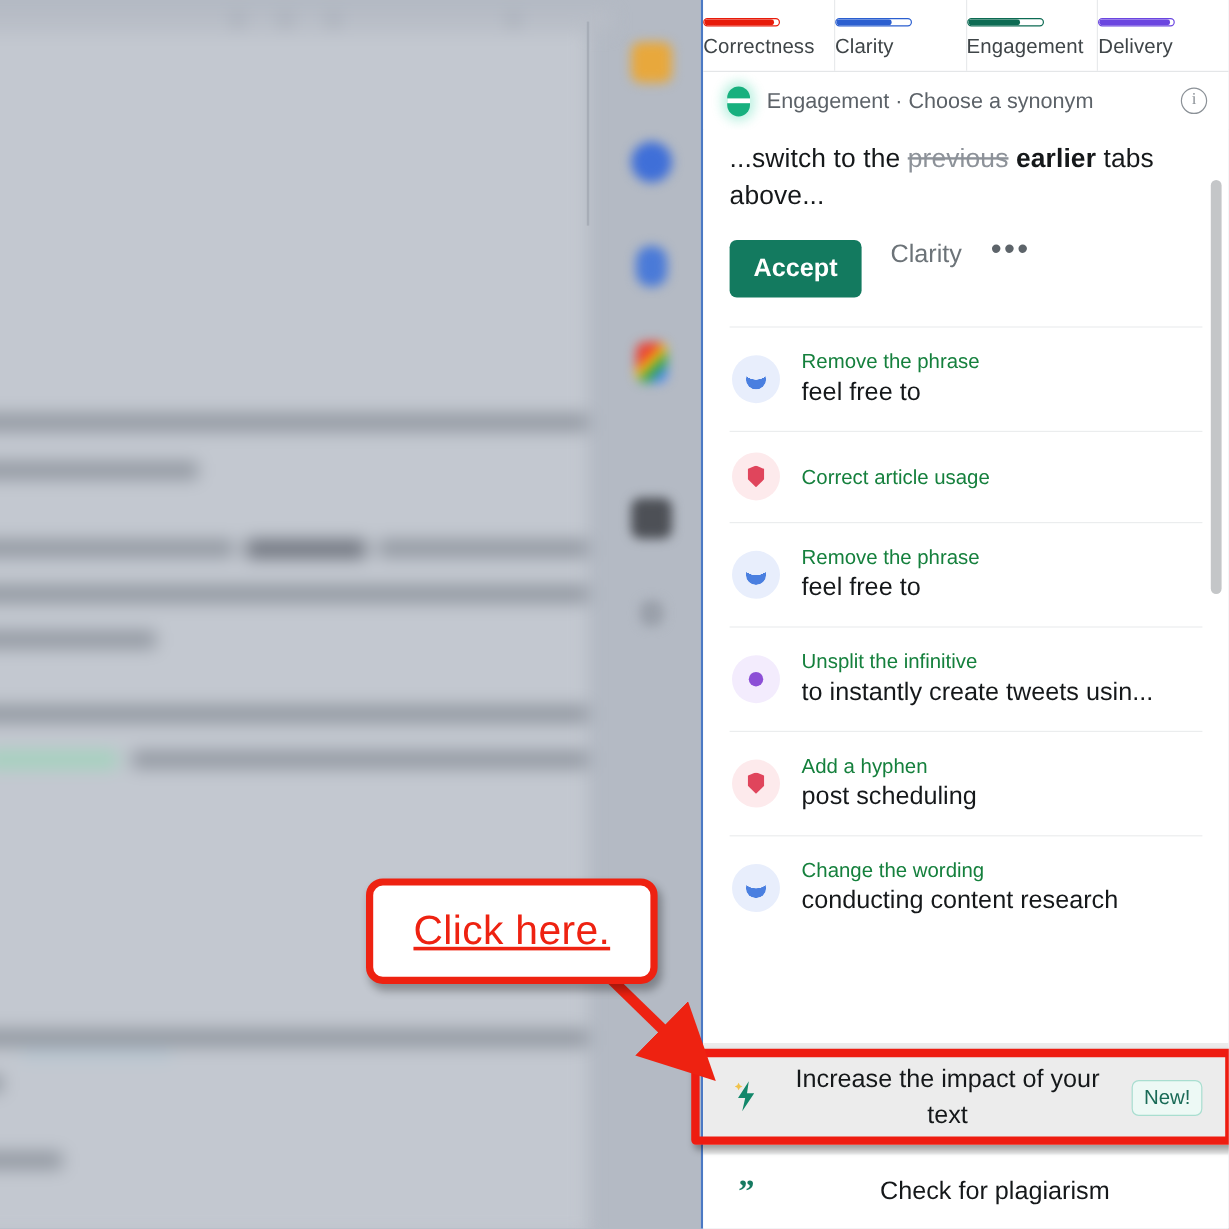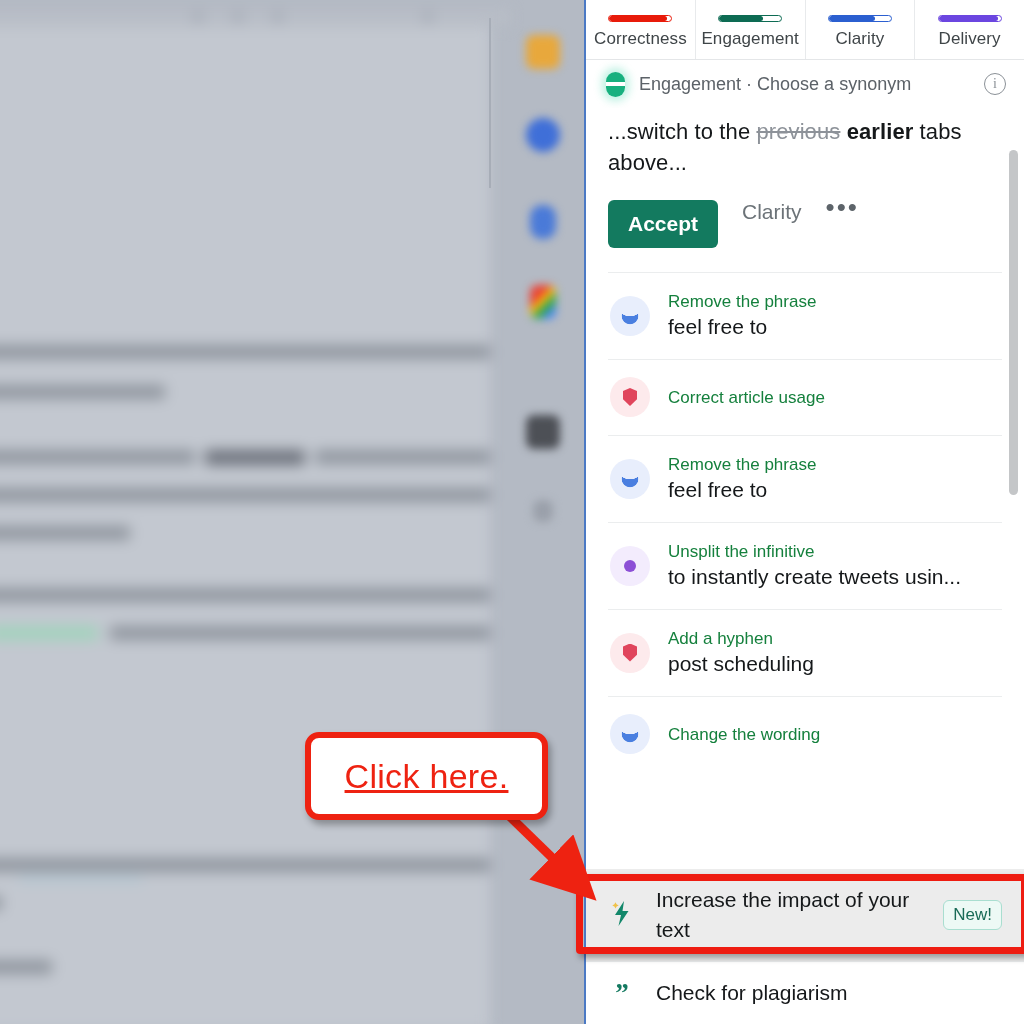--- a/index.html
+++ b/index.html
@@ -49,21 +49,21 @@
   .panel {
     position: absolute; left: 584px; top: 0; width: 440px; height: 1024px;
     background: #ffffff;
     border-left: 2px solid #4b79c4;
     display: flex; flex-direction: column;
   }
 
   
   .tabs { display: flex; height: 60px; flex: 0 0 auto; border-bottom: 1px solid #e4e6e8; background:#fff; }
   .tab {
-    flex: 1 1 0; display: flex; flex-direction: column; align-items: center;
+    flex: 1 1 0; display: flex; flex-direction: column; 
     justify-content: center; gap: 7px; border-right: 1px solid #e8eaec;
     padding-top: 4px; cursor: pointer;
   }
   .tab:last-child { border-right: none; }
   .meter {
     width: 64px; height: 7px; border-radius: 4px; background: #ffffff;
     border: 1.4px solid currentColor; overflow: hidden; position: relative;
   }
   .meter > i { display: block; height: 100%; background: currentColor; border-radius: 3px; }
   .tab-label { font-size: 17px; color: #3f4548; letter-spacing: .1px; }
@@ -144,21 +144,21 @@
   
   .bottom { flex: 0 0 auto; background: #fff; }
   .bottom-row {
     display: flex; align-items: center; gap: 20px; padding: 16px 22px;
     cursor: pointer; border-top: 1px solid #ebedee;
   }
   .bottom-row.hl { background: #ececec; border-top: none; }
   .bolt-ic { width: 28px; flex: 0 0 auto; text-align: center; position: relative; }
   .quote-ic { width: 28px; flex: 0 0 auto; text-align: center; color: #157a61;
               font-size: 27px; font-weight: bold; line-height: 20px; font-family: "Liberation Serif", serif; }
-  .bottom-label { font-size: 21px; color: #15181a; line-height: 30px; flex: 1 1 auto; }
+  .bottom-label { font-size: 21px; color: #15181a; line-height: 30px; flex: 1 1 auto; text-align: center; }
   .badge-new {
     border: 1.5px solid #a9ded0; background: #edf9f5; color: #1a6b57;
     border-radius: 6px; font-size: 17px; padding: 4px 9px; flex: 0 0 auto;
   }
 
   
   .hl-rect {
     position: absolute; left: 576px; top: 874px; width: 452px; height: 80px;
     border: 7px solid #ee1c11; border-radius: 4px; pointer-events: none;
     box-shadow: 3px 4px 6px rgba(0,0,0,.35);
@@ -220,30 +220,30 @@
   <div class="panel">
 
     <div class="tabs">
       <div class="tab">
         <div class="meter" id="m0" style="color: rgb(232, 27, 10);">
             <i style="width: 93%;"></i>
           </div>
         <div class="tab-label">Correctness</div>
       </div>
       <div class="tab">
+        <div class="meter" id="m1" style="color: rgb(43, 95, 208);">
+            <i style="width: 75%;"></i>
+          </div>
+        <div class="tab-label">Clarity</div>
+      </div>
+      <div class="tab">
         <div class="meter" id="m2" style="color: rgb(13, 107, 83);">
             <i style="width: 70%;"></i>
           </div>
         <div class="tab-label">Engagement</div>
-      </div>
-      <div class="tab">
-        <div class="meter" id="m1" style="color: rgb(43, 95, 208);">
-            <i style="width: 75%;"></i>
-          </div>
-        <div class="tab-label">Clarity</div>
       </div>
       <div class="tab">
         <div class="meter" id="m3" style="color: rgb(107, 70, 224);">
             <i style="width: 95%;"></i>
           </div>
         <div class="tab-label">Delivery</div>
       </div>
     </div>
 
     <div class="subhead">
@@ -309,20 +309,21 @@
                 <div class="sugg-cat">Add a hyphen</div>
                 <div class="sugg-val">post scheduling</div>
               </div>
             </div>
             <div class="sugg">
               <div class="sugg-ic blue">
                 <div class="glyph moon"></div>
               </div>
               <div class="sugg-txt">
                 <div class="sugg-cat">Change the wording</div>
+                <div class="sugg-val">conducting content research</div>
               </div>
             </div>
           </div>
       </div>
 
       <div class="sbar">
         <div class="sbar-thumb"></div>
       </div>
     </div>
 

